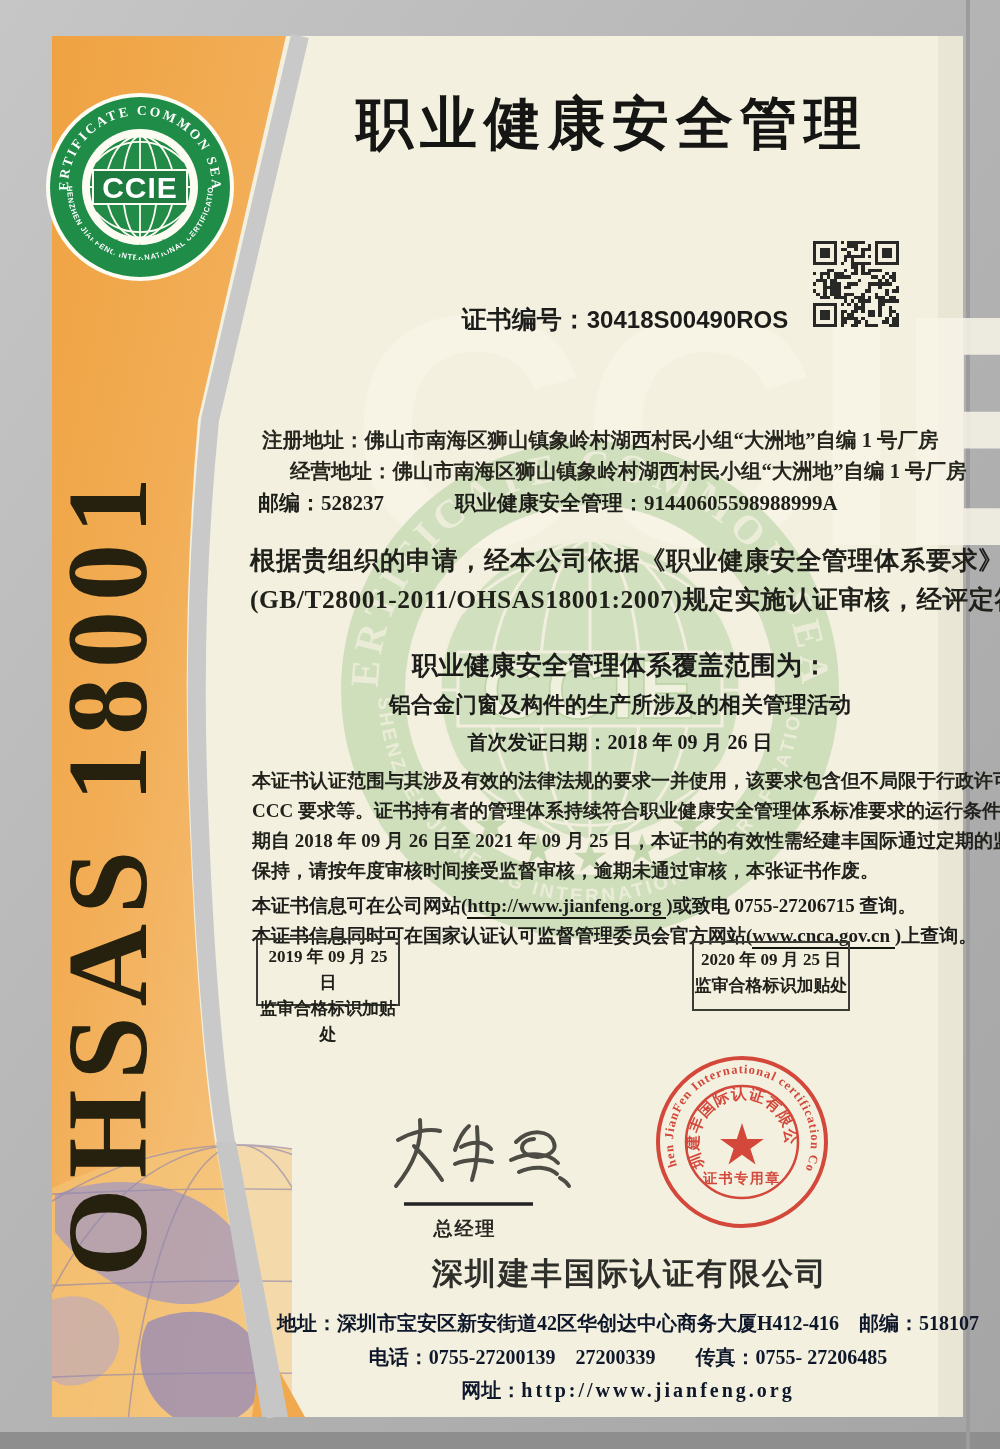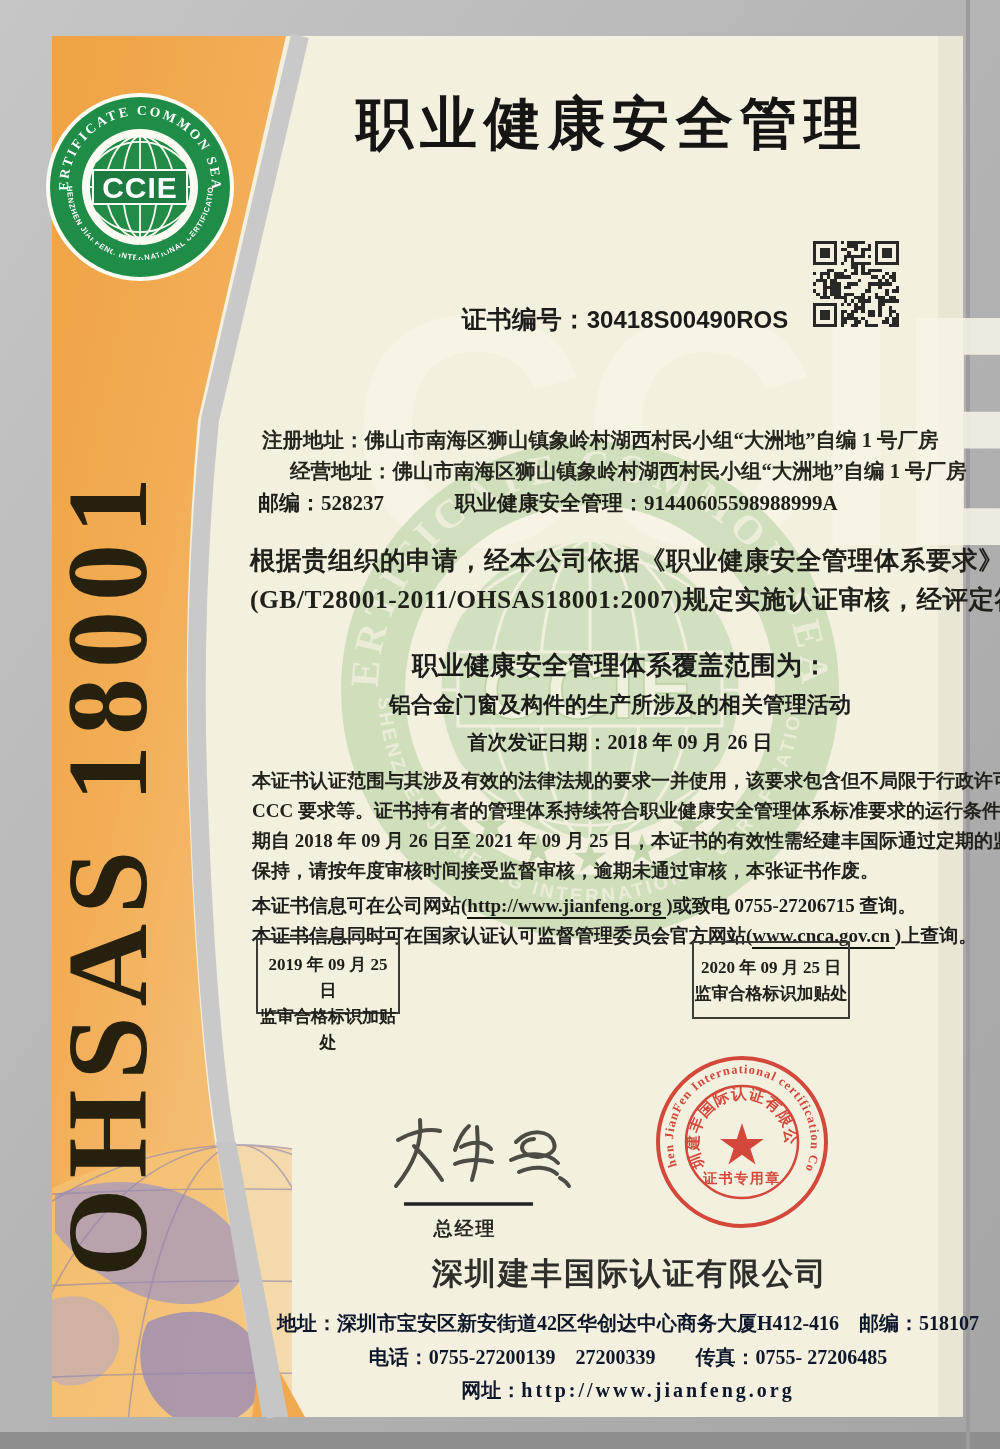--- a/index.html
+++ b/index.html
@@ -15,21 +15,21 @@
   .addr{font-size:20.5px;color:#26261f;}
   .rowline{font-size:21px;font-weight:700;color:#1e1e19;}
   .decl{font-size:25.5px;color:#21211c;letter-spacing:0.5px;}
   .scopehead{font-size:26px;font-weight:700;}
   .scopeline{font-size:22px;}
   .firstissue{font-size:20px;font-weight:700;}
   .terms{font-size:19px;color:#22221d;}
   .query{font-size:19px;font-weight:700;}
   .query .u{border-bottom:2px solid #15150f;padding-bottom:1px;}
   .auditbox{position:absolute;z-index:3;border:2px solid #3c3c36;text-align:center;
-            font-size:17px;font-weight:700;line-height:26px;padding-top:12px;color:#20201a;}
+            font-size:17px;font-weight:700;line-height:26px;padding-top:4px;color:#20201a;}
   .signer{font-size:19px;color:#2a2a24;letter-spacing:2px;}
   .issuer{font-size:31px;font-weight:700;letter-spacing:2px;color:#2e2e2a;}
   .footln{font-size:20px;font-weight:700;color:#0f172a;}
   .weburl{letter-spacing:3px;}
   #sidebar-text{position:absolute;left:-432px;top:792px;width:1090px;height:160px;
         transform:rotate(-90deg);z-index:2;text-align:center;
         font-family:"Liberation Serif",serif;font-weight:700;font-size:114px;
         letter-spacing:10px;color:#26200f;line-height:150px;}
   #qr{position:absolute;left:813px;top:241px;width:86px;height:86px;z-index:3;}
 </style>

